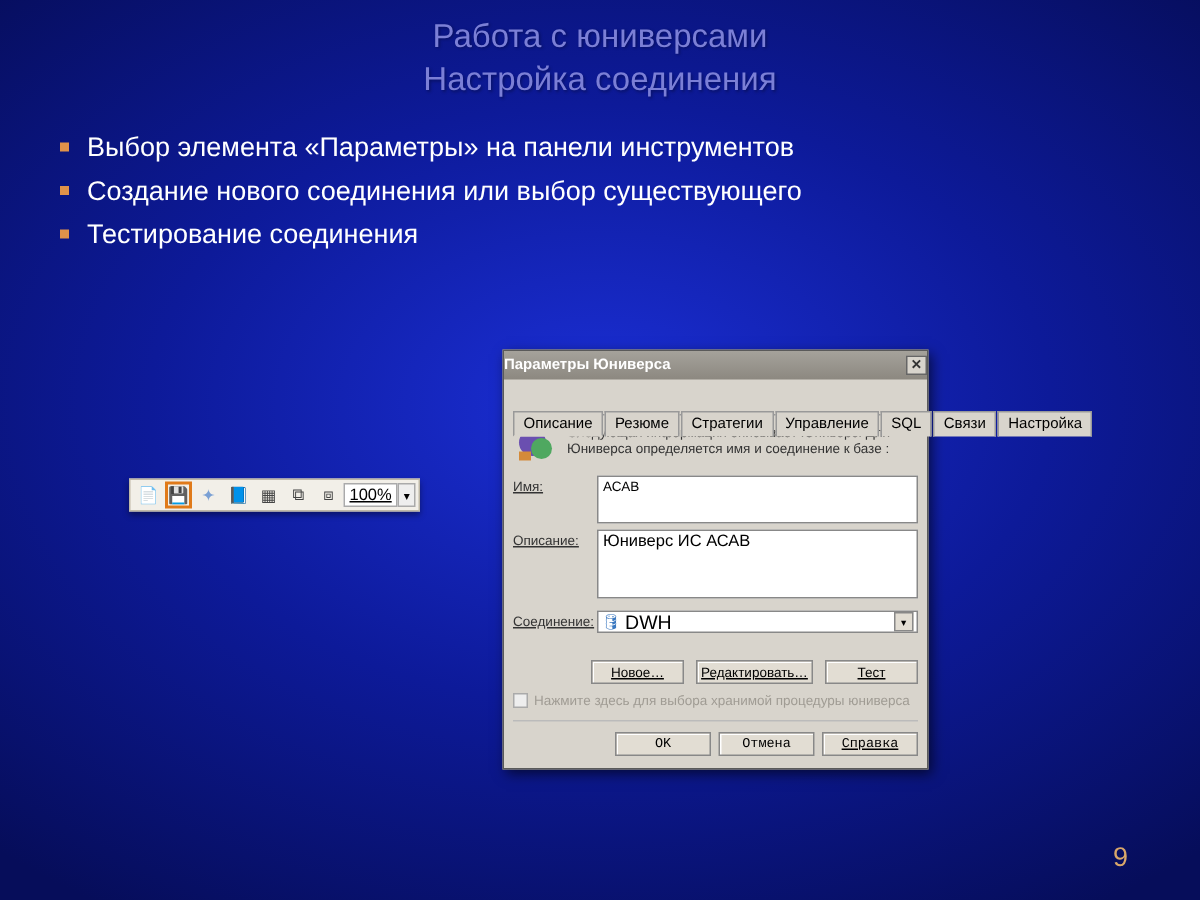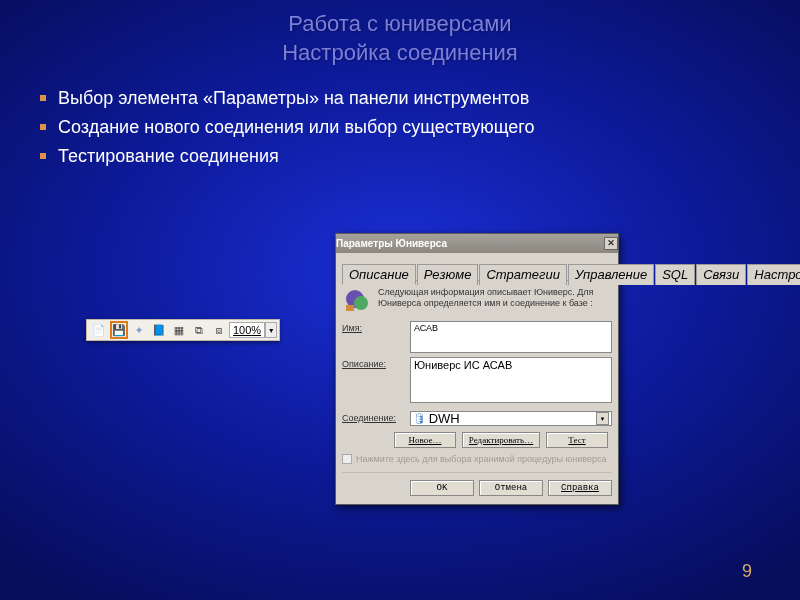--- a/index.html
+++ b/index.html
@@ -12,36 +12,36 @@
   .toolbar { position:absolute; left:86px; top:319px; background:#f2efe8; border:1px solid #bfb8a6; display:flex; align-items:center; padding:2px; height:22px; box-shadow:0 2px 4px rgba(0,0,0,.4); }
   .tb-icon { width:18px; height:18px; display:flex; align-items:center; justify-content:center; font-size:11px; border:1px solid transparent; margin:0 1px; color:#444;}
   .tb-sel { border:2px solid #e07a1a; }
   .tb-zoom { font-size:11px; padding:0 3px; background:#fff; border:1px solid #aaa; height:16px; display:flex; align-items:center;text-decoration:underline; }
   .tb-drop { width:12px; height:16px; background:#eee; border:1px solid #aaa; display:flex; align-items:center; justify-content:center; font-size:8px;}
   .dialog { position:absolute; left:335px; top:233px; width:284px; background:#d8d4cc; border:1px solid #5a5a5a; box-shadow:2px 3px 8px rgba(0,0,0,.6); font-size:10px; font-family: "Tahoma", sans-serif; }
   .dlg-titlebar { background:linear-gradient(#a5a29b,#8c8880); color:#fff; font-size:10px; padding:3px 0; display:flex; justify-content:space-between; align-items:center; font-weight:bold; }
   .dlg-close { width:14px; height:13px; background:#d8d4cc; color:#333; border:1px solid #666; display:flex; align-items:center; justify-content:center; font-size:9px; font-weight:bold; line-height:1;}
   .dlg-body { padding:6px 6px 8px 6px; }
   .tabs { display:flex; border-bottom:1px solid #999; margin-bottom:6px; }
-  .tab { padding:2px 6px; font-size:13px; background:#d8d4cc; border:1px solid #999; border-bottom:none; margin-right:1px; position:relative; top:5px; cursor:default;font-style:italic;}
+  .tab { padding:2px 6px; font-size:10px; background:#d8d4cc; border:1px solid #999; border-bottom:none; margin-right:1px; position:relative; top:15px; cursor:default;}
   .tab.active { background:#d8d4cc; border-bottom:1px solid #d8d4cc; font-weight:normal; z-index:1;}
   .info-row { display:flex; margin-bottom:8px; gap:6px; }
   .info-icon { width:30px; height:26px; flex:none; position:relative; }
   .info-icon svg { width:30px; height:26px; }
   .info-text { font-size:9px; color:#333; line-height:1.25; }
   .field-row { display:flex; align-items:flex-start; margin-bottom:4px; }
-  .field-label { width:68px; font-size:9px; color:#333; padding-top:2px; }
+  .field-label { width:56px; font-size:9px; color:#333; padding-top:2px; }
   .field-label u{text-decoration:underline;}
   .field-input { flex:1; background:#fff; border:1px solid #888; font-size:9px; padding:1px 3px; height:32px; }
   .field-textarea { flex:1; background:#fff; border:1px solid #888; font-size:11px; padding:1px 3px; height:46px; overflow:hidden; }
   .conn-select { flex:1; background:#fff; border:1px solid #888; height:15px; display:flex; align-items:center; padding:0 2px; gap:3px; }
   .conn-select .db-icon{ font-size:10px; color:#3a78c0; }
   .conn-select .val{ font-size:13px; flex:1;}
   .conn-select .caret{ width:13px; height:13px; background:#e2ddd3; border:1px solid #888; display:flex; align-items:center; justify-content:center; font-size:7px;}
-  .btn-row { display:flex; gap:6px; justify-content:flex-start; margin:6px 0 6px 52px;font-family:Liberation Serif, serif; }
+  .btn-row { display:flex; gap:6px; justify-content:space-between; margin:18px 0 6px 52px; }
   .win-btn { background:#e2ddd3; border:1px solid #888; font-size:9px; padding:2px 0; min-width:64px; text-align:center; box-shadow:1px 1px 0 #fff inset; cursor:default;}
   .win-btn.sm{min-width:62px;}
   .chk-row { display:flex; align-items:flex-start; gap:4px; margin-bottom:8px; color:#a09c94; font-size:9px;}
   .chk { width:10px; height:10px; border:1px solid #aaa; background:#eee; }
   .footer-btns { display:flex; gap:5px; justify-content:flex-end; border-top:1px solid #bbb; padding-top:7px;font-family:Liberation Mono, monospace;}
   .page-num { position:absolute; right:48px; bottom:18px; color:#d9a76a; font-size:18px;}
 </style>
 </head>
 <body>
 

